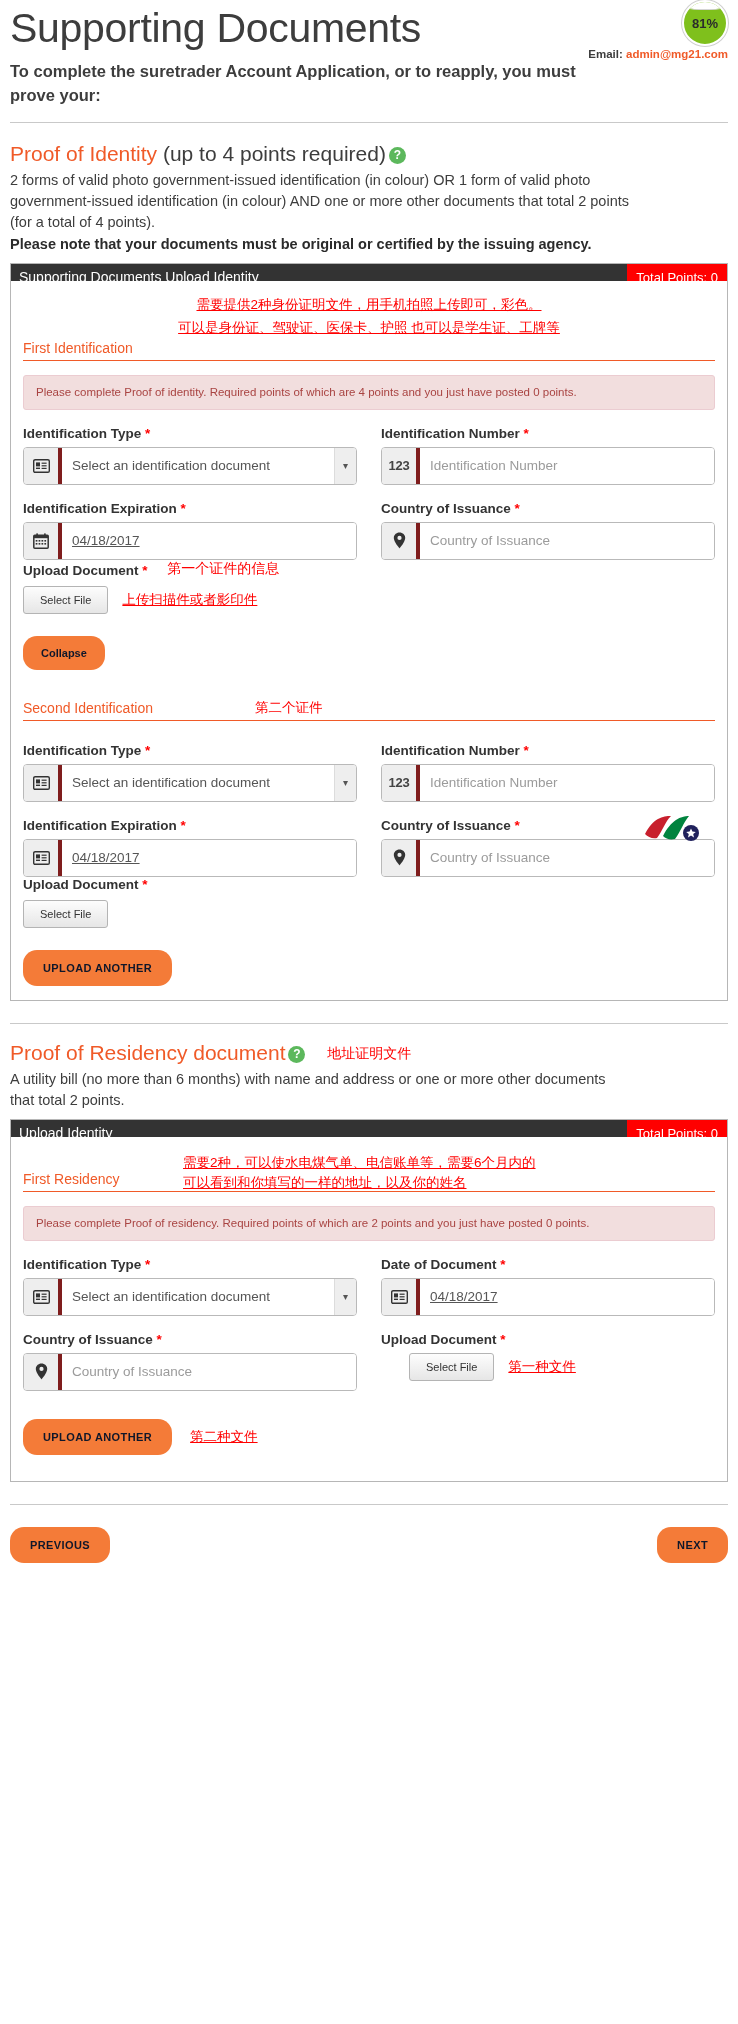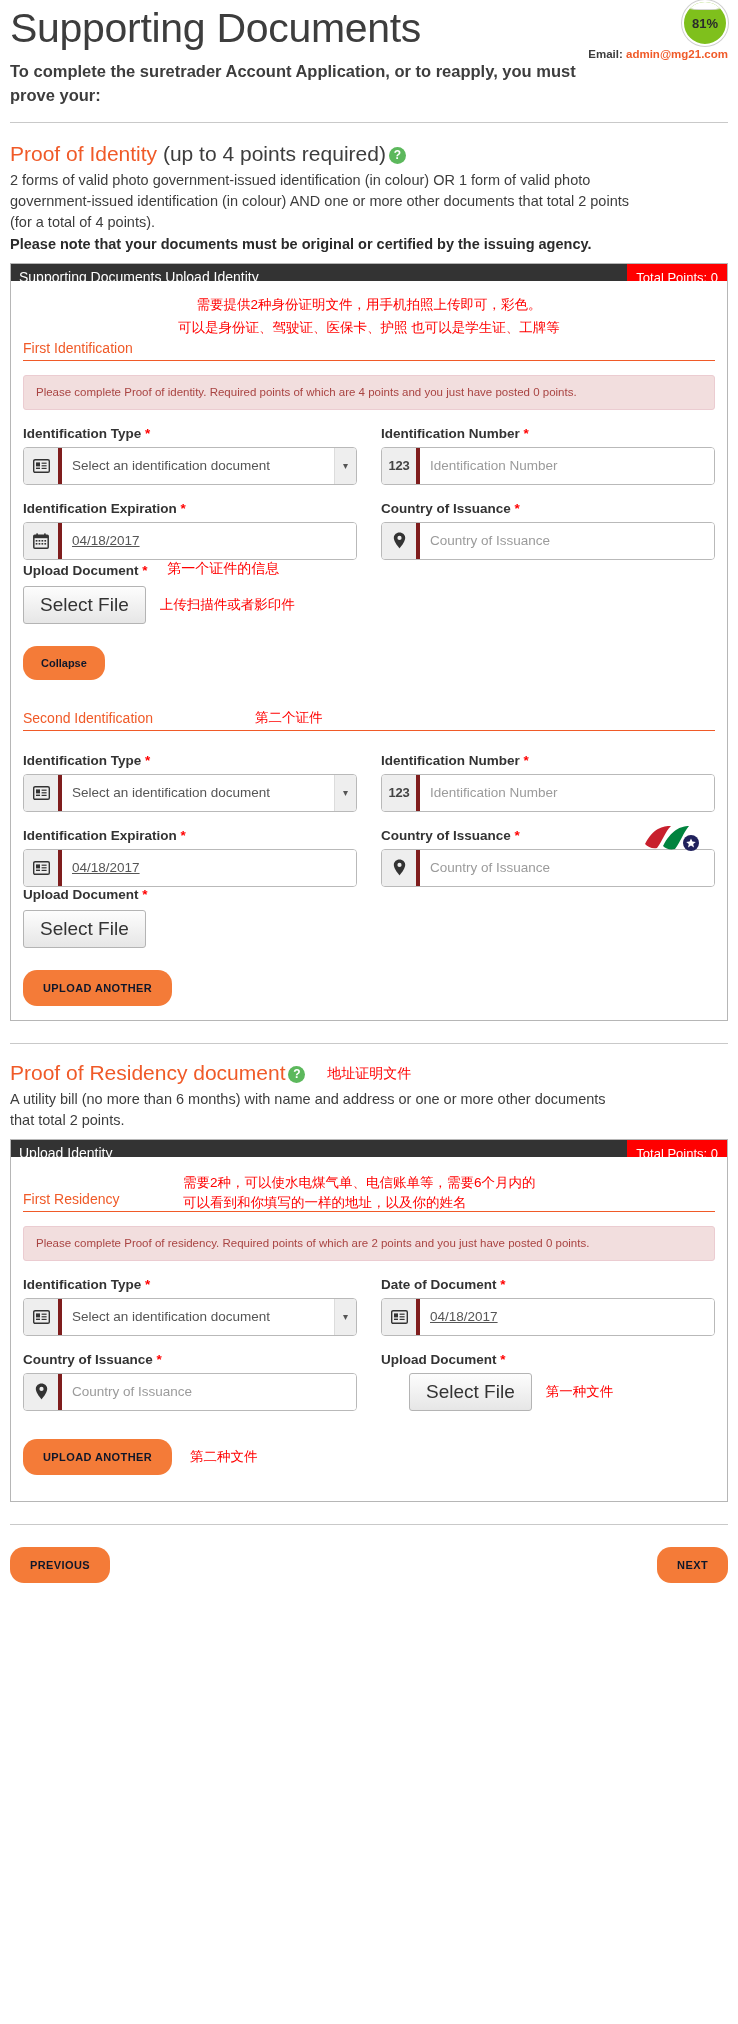--- a/index.html
+++ b/index.html
@@ -147,20 +147,21 @@
     white-space: nowrap;
   }
   .panel-body { padding: 10px 12px 14px 12px; position: relative; }
 
   
   .cn {
     color: #ff0000;
     font-size: 13.5px;
     line-height: 1.45;
     white-space: nowrap;
+    text-decoration: underline;
   }
   .cn-block { text-align: center; margin: 4px 0 0 0; }
   .cn-abs { position: absolute; }
 
   
   .sub-head {
     color: #f05a28;
     font-size: 14px;
     padding-bottom: 4px;
     border-bottom: 1px solid #f05a28;
@@ -242,21 +243,21 @@
 
   svg.gi { display: block; }
 
   
   .btn-file {
     display: inline-block;
     background: linear-gradient(#fdfdfd, #e6e6e6);
     border: 1px solid #b4b4b4;
     border-radius: 3px;
     padding: 7px 16px;
-    font-size: 19px;
+    font-size: 11px;
     color: #333;
     cursor: pointer;
   }
   .btn-orange {
     display: inline-block;
     background: #f47b38;
     color: #0f172a;
     border: none;
     border-radius: 14px;
     padding: 11px 18px;

